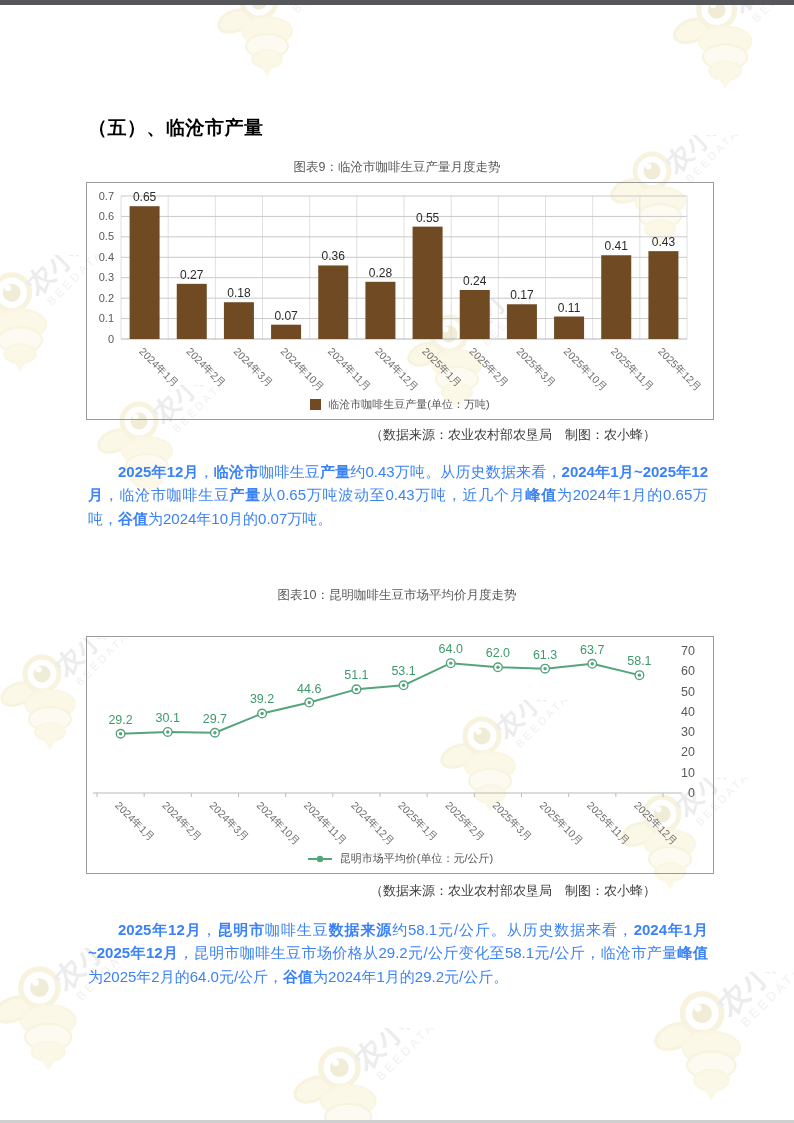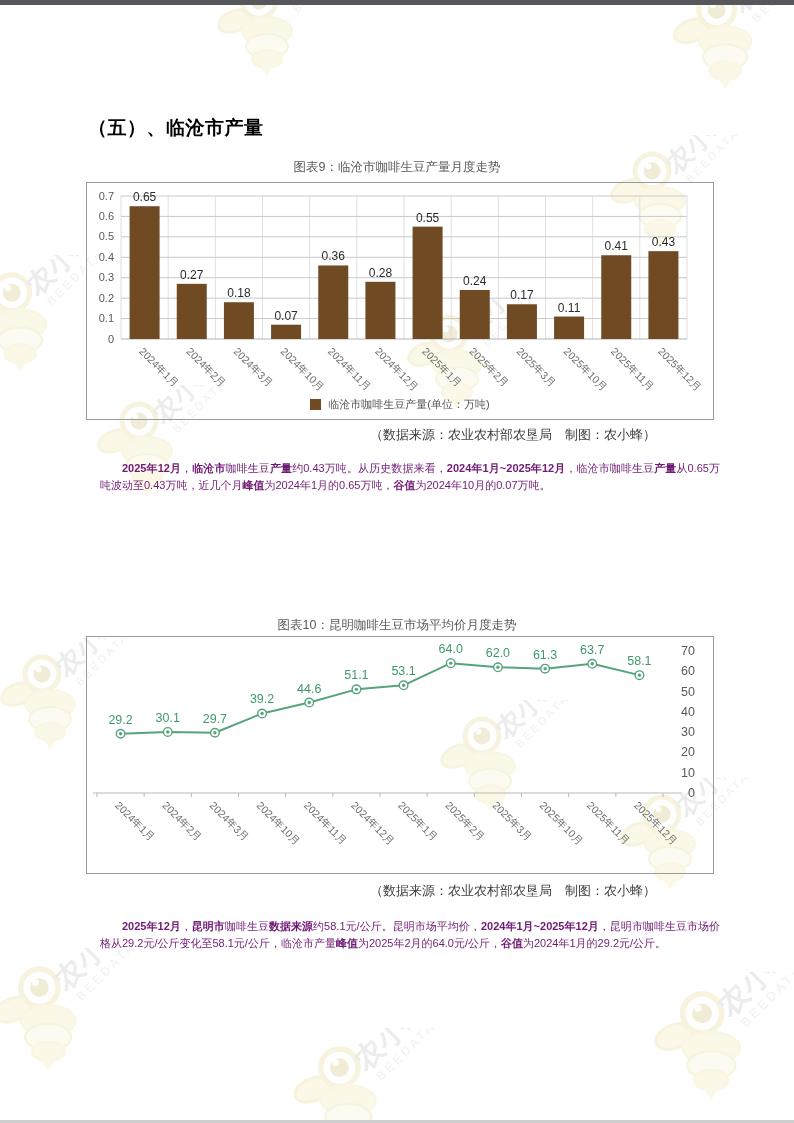--- a/index.html
+++ b/index.html
@@ -13,22 +13,22 @@
   .layer{position:absolute;inset:0;z-index:1;}
   .h1{position:absolute;left:88px;font-size:19px;font-weight:700;color:#000;letter-spacing:.5px;}
   .caption{position:absolute;left:0;width:794px;text-align:center;font-size:12.5px;color:#595959;}
   .chartbox{position:absolute;left:86px;width:626px;height:236px;border:1px solid #9a9a9a;background:transparent;}
   .chartbox svg.plot{position:absolute;top:0;left:0;overflow:visible;}
   .legend{position:absolute;left:0;bottom:7px;width:100%;display:flex;justify-content:center;
           align-items:center;gap:7px;font-size:11px;color:#555;margin-top:44px;}
   .legend .sw{width:11px;height:11px;display:inline-block;}
   .legend svg{display:block;}
   .source{position:absolute;left:0;width:656px;text-align:right;font-size:13px;color:#3d3d3d;}
-  .para{position:absolute;left:100px;width:620px;font-size:11px;line-height:1.56;
-        text-align:justify;text-indent:2em;color:#701a75;}
+  .para{position:absolute;left:88px;width:620px;font-size:15px;line-height:1.56;
+        text-align:justify;text-indent:2em;color:#3b82f6;}
   .para b{font-weight:700;}
 </style>
 </head>
 <body>
 
 <div class="page">
 
   <div class="wm-layer" id="wm-layer">
       <svg width="160" height="160" viewBox="0 0 160 160" class="wm" style="left: 205px; top: -35px;">
         <g>
@@ -301,21 +301,21 @@
       <div class="legend">
         <span class="sw" id="legend1-swatch" style="background: rgb(111, 74, 35);"></span>
         <span>临沧市咖啡生豆产量(单位：万吨)</span>
       </div>
     </div>
 
     <div class="source" style="top:426px">（数据来源：农业农村部农垦局　制图：农小蜂）</div>
 
     <div class="para" style="top:460px"><b>2025年12月</b><span>，</span><b>临沧市</b><span>咖啡生豆</span><b>产量</b><span>约0.43万吨。从历史数据来看，</span><b>2024年1月~2025年12月</b><span>，临沧市咖啡生豆</span><b>产量</b><span>从0.65万吨波动至0.43万吨，近几个月</span><b>峰值</b><span>为2024年1月的0.65万吨，</span><b>谷值</b><span>为2024年10月的0.07万吨。</span></div>
 
-    <div class="caption" style="top:617px">图表10：昆明咖啡生豆市场平均价月度走势</div>
+    <div class="caption" style="top:587px">图表10：昆明咖啡生豆市场平均价月度走势</div>
 
     <div class="chartbox" style="top:636px">
       <svg class="plot" id="chart2-svg" width="624" height="234" viewBox="0 0 624 234">
           <line x1="6" y1="156" x2="594" y2="156" stroke="#b9b9b9" stroke-width="1"></line>
           <line x1="10" y1="156" x2="10" y2="160" stroke="#b9b9b9" stroke-width="1"></line>
           <line x1="57.166666666666664" y1="156" x2="57.166666666666664" y2="160" stroke="#b9b9b9" stroke-width="1"></line>
           <line x1="104.33333333333333" y1="156" x2="104.33333333333333" y2="160" stroke="#b9b9b9" stroke-width="1"></line>
           <line x1="151.5" y1="156" x2="151.5" y2="160" stroke="#b9b9b9" stroke-width="1"></line>
           <line x1="198.66666666666666" y1="156" x2="198.66666666666666" y2="160" stroke="#b9b9b9" stroke-width="1"></line>
           <line x1="245.83333333333331" y1="156" x2="245.83333333333331" y2="160" stroke="#b9b9b9" stroke-width="1"></line>
@@ -377,21 +377,28 @@
           <text transform="translate(169.08333333333331,169) rotate(45)" text-anchor="start" font-size="10.5" fill="#6f6f6f">2024年10月</text>
           <text transform="translate(216.25,169) rotate(45)" text-anchor="start" font-size="10.5" fill="#6f6f6f">2024年11月</text>
           <text transform="translate(263.41666666666663,169) rotate(45)" text-anchor="start" font-size="10.5" fill="#6f6f6f">2024年12月</text>
           <text transform="translate(310.5833333333333,169) rotate(45)" text-anchor="start" font-size="10.5" fill="#6f6f6f">2025年1月</text>
           <text transform="translate(357.75,169) rotate(45)" text-anchor="start" font-size="10.5" fill="#6f6f6f">2025年2月</text>
           <text transform="translate(404.91666666666663,169) rotate(45)" text-anchor="start" font-size="10.5" fill="#6f6f6f">2025年3月</text>
           <text transform="translate(452.0833333333333,169) rotate(45)" text-anchor="start" font-size="10.5" fill="#6f6f6f">2025年10月</text>
           <text transform="translate(499.25,169) rotate(45)" text-anchor="start" font-size="10.5" fill="#6f6f6f">2025年11月</text>
           <text transform="translate(546.4166666666666,169) rotate(45)" text-anchor="start" font-size="10.5" fill="#6f6f6f">2025年12月</text>
         </svg>
+      <div class="legend">
+        <svg id="legend2-marker" width="26" height="10" viewBox="0 0 26 10">
+          <line x1="1" y1="5" x2="25" y2="5" stroke-width="2" stroke="#55a47b"></line>
+          <circle cx="13" cy="5" r="3.2" fill="#55a47b"></circle>
+        </svg>
+        <span>昆明市场平均价(单位：元/公斤)</span>
+      </div>
     </div>
 
     <div class="source" style="top:882px">（数据来源：农业农村部农垦局　制图：农小蜂）</div>
 
-    <div class="para" style="top:918px"><b>2025年12月</b><span>，</span><b>昆明市</b><span>咖啡生豆</span><b>数据来源</b><span>约58.1元/公斤。昆明市场平均价，</span><b>2024年1月~2025年12月</b><span>，昆明市咖啡生豆市场价格从29.2元/公斤变化至58.1元/公斤，临沧市产量</span><b>峰值</b><span>为2025年2月的64.0元/公斤，</span><b>谷值</b><span>为2024年1月的29.2元/公斤。</span></div>
+    <div class="para" style="top:918px"><b>2025年12月</b><span>，</span><b>昆明市</b><span>咖啡生豆</span><b>数据来源</b><span>约58.1元/公斤。从历史数据来看，</span><b>2024年1月~2025年12月</b><span>，昆明市咖啡生豆市场价格从29.2元/公斤变化至58.1元/公斤，临沧市产量</span><b>峰值</b><span>为2025年2月的64.0元/公斤，</span><b>谷值</b><span>为2024年1月的29.2元/公斤。</span></div>
 
     <div class="bottomline"></div>
   </div>
 </div>
 
 </body></html>

